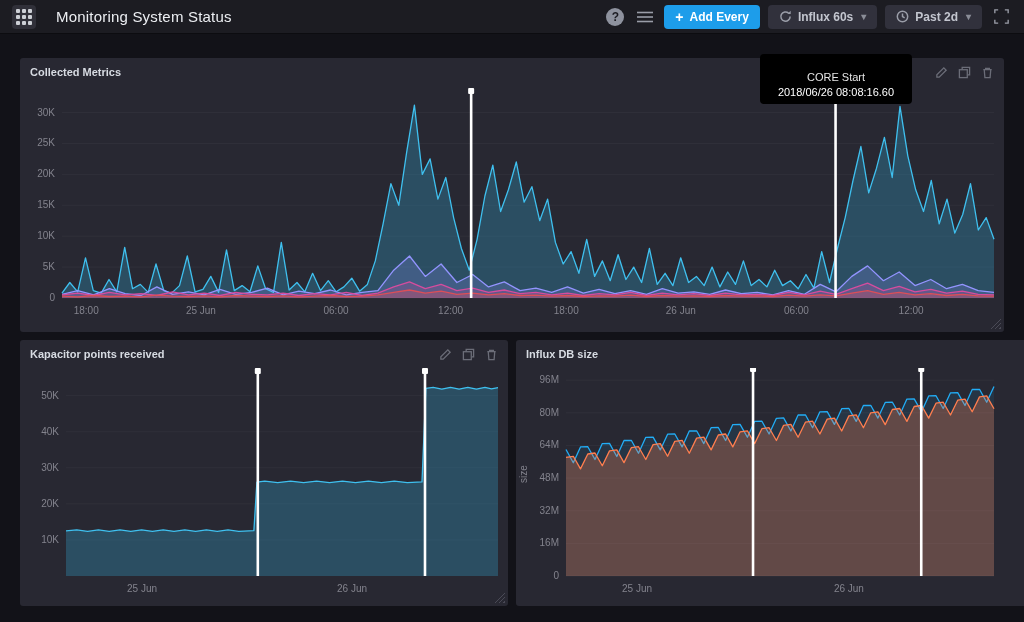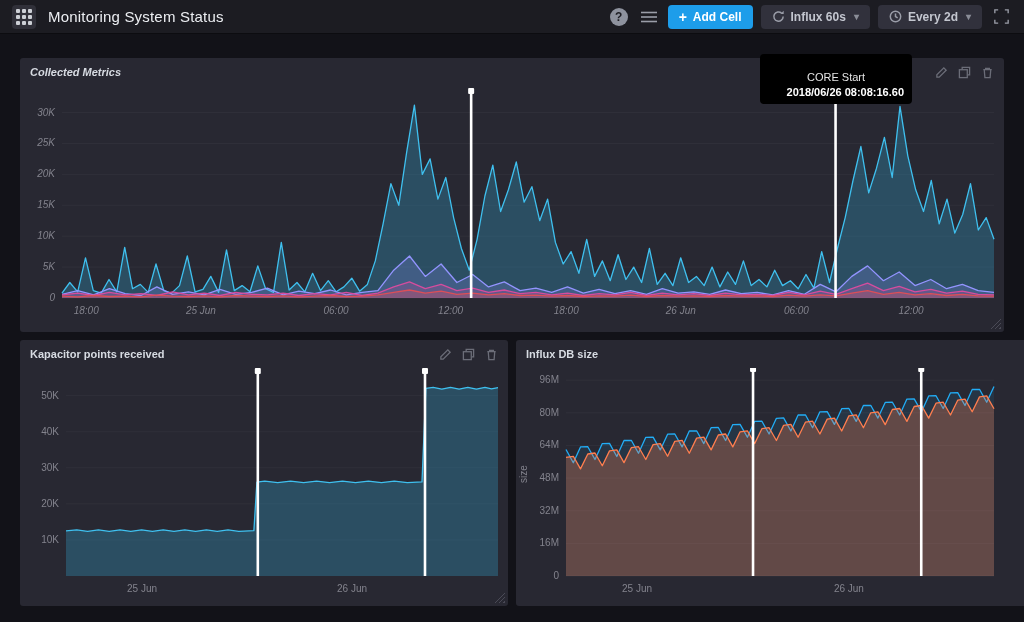--- a/index.html
+++ b/index.html
@@ -2,21 +2,21 @@
 <html><head>
 <meta charset="utf-8">
 <style>
   * { box-sizing: border-box; margin: 0; padding: 0; }
   html,body { width:1024px; height:622px; overflow:hidden; }
   body { background:#121218; font-family:"Liberation Sans",sans-serif; position:relative; }
 
   
   .topbar { position:absolute; top:0; left:0; width:1024px; height:34px;
     background:#1c1c22; border-bottom:1px solid #0c0c10;
-    display:flex; align-items:center; padding:0 12px; z-index:5; }
+    display:flex; align-items:center; padding:0 12px; z-index:5;gap:8px; }
   .menu-sq { width:24px; height:24px; background:#303039; border-radius:4px;
     display:flex; align-items:center; justify-content:center; cursor:pointer; }
   .grid9 { display:grid; grid-template-columns:repeat(3,4px); grid-gap:2px; }
   .grid9 i { width:4px; height:4px; background:#cdd0d6; border-radius:1px; }
   .tb-title { color:#eceef2; font-size:15px; margin-left:12px; letter-spacing:.2px; }
   .tb-right { margin-left:auto; display:flex; align-items:center; gap:8px; }
   .iconbtn { width:22px; height:22px; display:flex; align-items:center; justify-content:center; cursor:pointer; }
   .help-circle { width:18px; height:18px; border-radius:50%; background:#8e929e; color:#1c1c22;
     font-size:12px; font-weight:bold; display:flex; align-items:center; justify-content:center; }
   .btn { height:24px; border-radius:4px; background:#31313c; color:#c3c6cf;
@@ -37,23 +37,23 @@
   .chart-svg { position:absolute; left:0; top:28px; }
   .tick { fill:#83838d; font-size:10px; font-family:"Liberation Sans",sans-serif; }
   .resize-handle { position:absolute; right:3px; bottom:3px; width:11px; height:11px;
     background:repeating-linear-gradient(135deg, transparent 0 2px, #4a4a56 2px 3px);
     clip-path:polygon(100% 0, 100% 100%, 0 100%); cursor:nwse-resize; }
 
   
   .anno-tip { position:absolute; left:760px; top:54px; width:152px; z-index:9;
     background:#000000; border-radius:4px; padding:6px 8px; text-align:center; }
   .anno-tip .t1 { color:#e6e6e6; font-size:11px; margin-bottom:3px;margin-top:11px; }
-  .anno-tip .t2 { color:#ffffff; font-size:11px; font-weight:bold;text-align:right; }
-
-  #cell-0 { left:20px; top:58px;  width:984px; height:274px;font-style:italic; }
+  .anno-tip .t2 { color:#ffffff; font-size:11px; font-weight:normal; }
+
+  #cell-0 { left:20px; top:58px;  width:984px; height:274px; }
   #cell-1 { left:20px; top:340px; width:488px; height:266px;padding-left:24px; }
   #cell-2 { left:516px; top:340px; width:576px; height:266px;text-align:center; }
 </style>
 </head>
 <body>
 
 <div class="topbar">
   <div class="menu-sq">
     <span class="grid9">
         <i></i>
@@ -75,36 +75,36 @@
     </div>
     <div class="iconbtn">
       <svg width="16" height="14" viewBox="0 0 16 14">
         <line class="tb-ic" x1="0" y1="2.5" x2="16" y2="2.5"></line>
         <line class="tb-ic" x1="0" y1="7" x2="16" y2="7"></line>
         <line class="tb-ic" x1="0" y1="11.5" x2="16" y2="11.5"></line>
       </svg>
     </div>
     <div class="btn btn-blue">
       <span class="plus">+</span>
-      <span>Add Cell</span>
+      <span>Add Every</span>
     </div>
     <div class="btn">
       <svg width="13" height="13" viewBox="0 0 14 14">
         <path class="tb-ic" d="M12 7a5 5 0 1 1-1.7-3.7"></path>
         <path d="M12.6 0.8 L12.6 4.4 L9.0 4.4 Z" fill="#9a9da8"></path>
       </svg>
       <span>Influx 60s</span>
       <span class="caret">▾</span>
     </div>
     <div class="btn">
       <svg width="13" height="13" viewBox="0 0 14 14">
         <circle class="tb-ic" cx="7" cy="7" r="5.6"></circle>
         <path class="tb-ic" d="M7 3.8 V7 l2.3 1.4"></path>
       </svg>
-      <span>Every 2d</span>
+      <span>Past 2d</span>
       <span class="caret">▾</span>
     </div>
     <div class="iconbtn">
       <svg width="15" height="15" viewBox="0 0 18 18">
         <path class="tb-ic" d="M1 5 V1 h4 M13 1 h4 v4 M17 13 v4 h-4 M5 17 H1 v-4"></path>
       </svg>
     </div>
   </div>
 </div>
 

